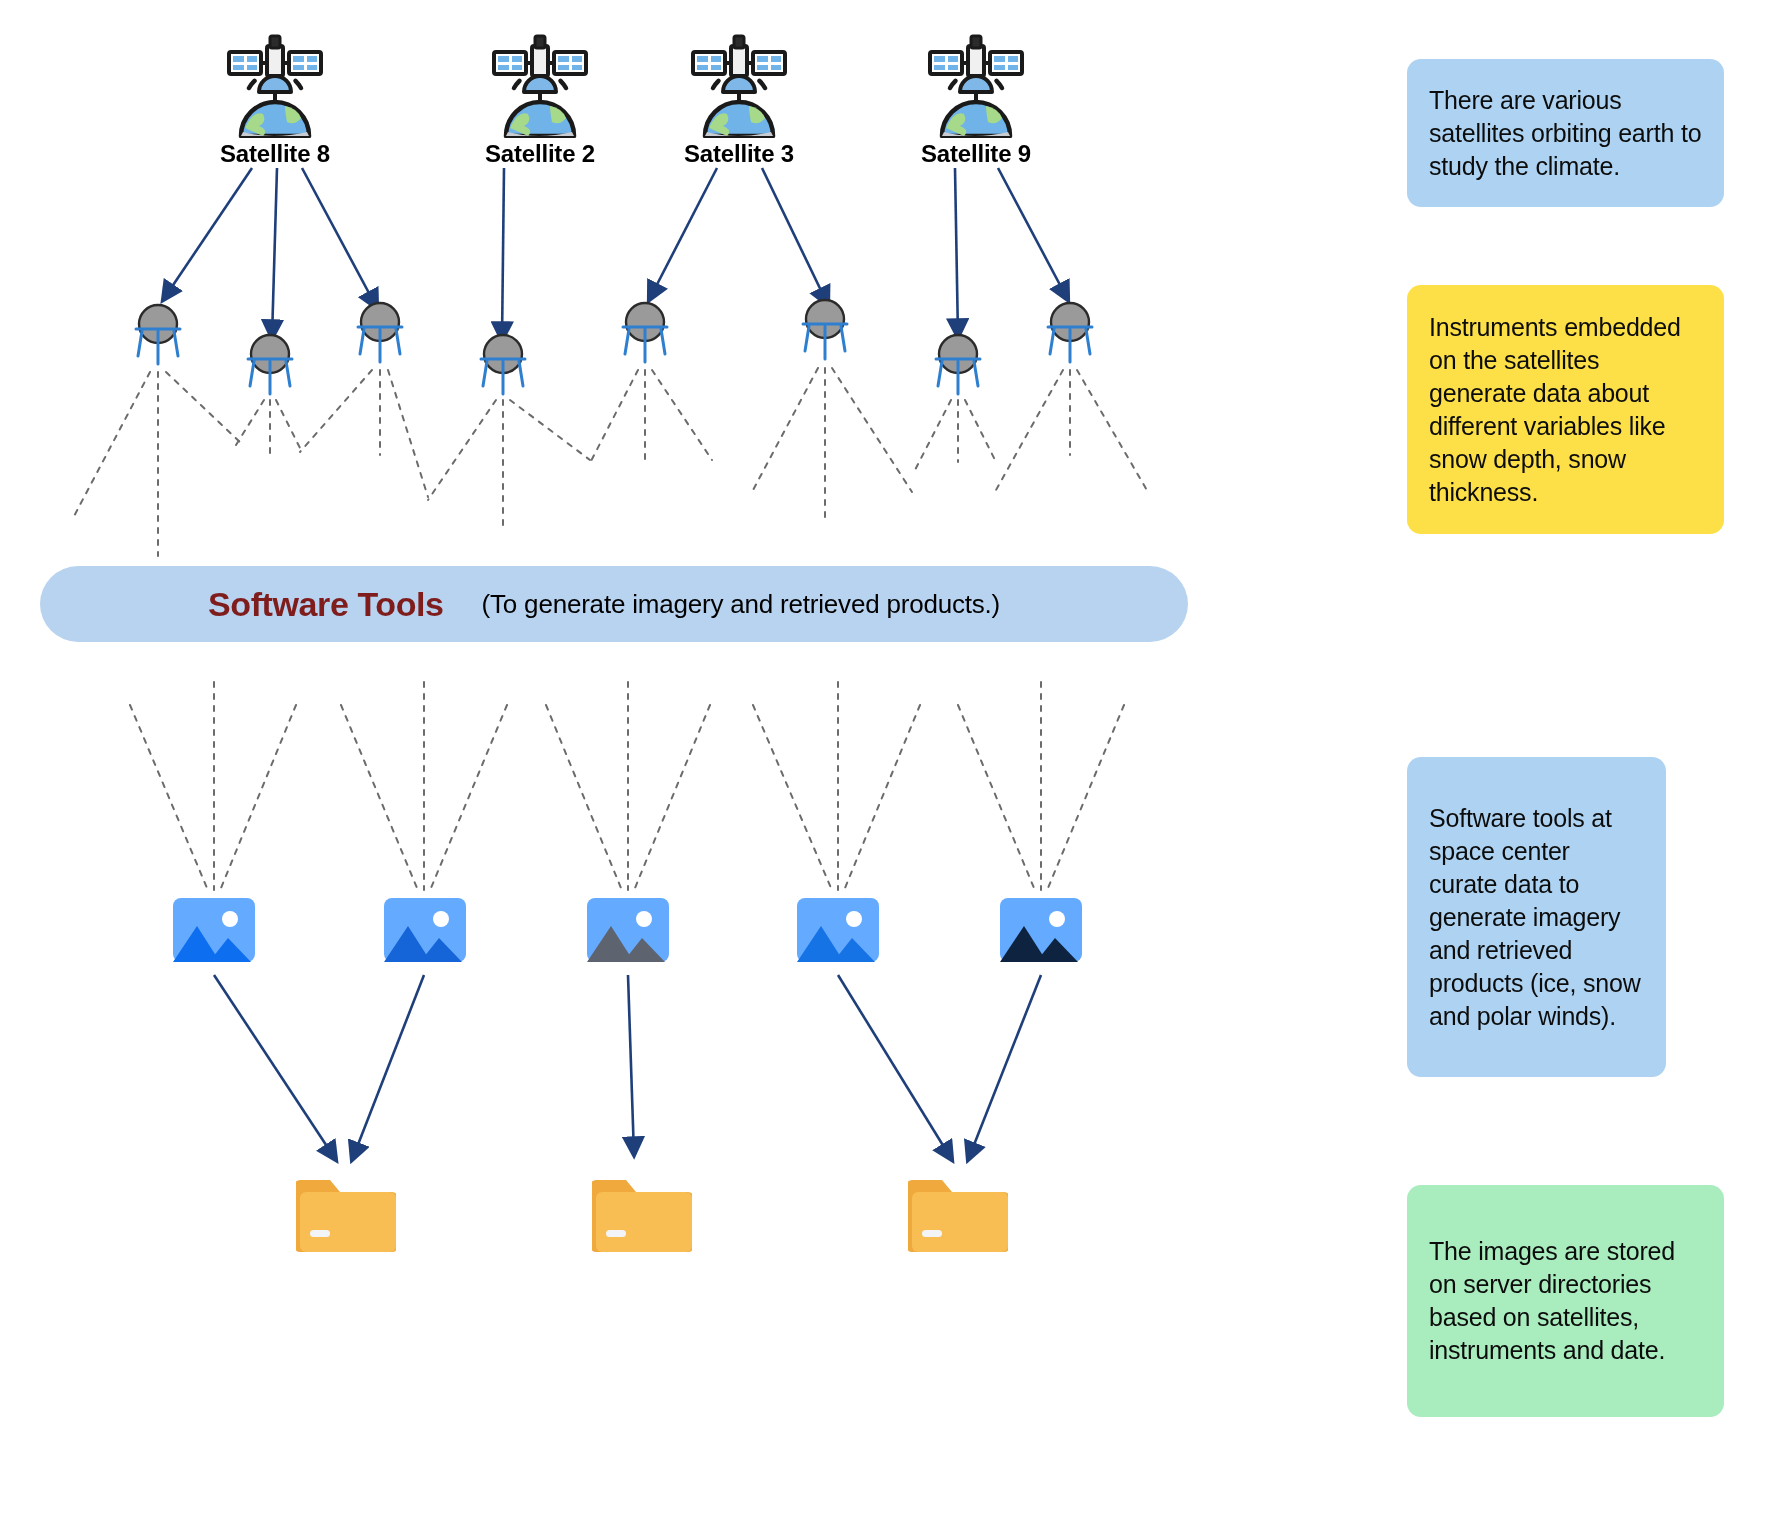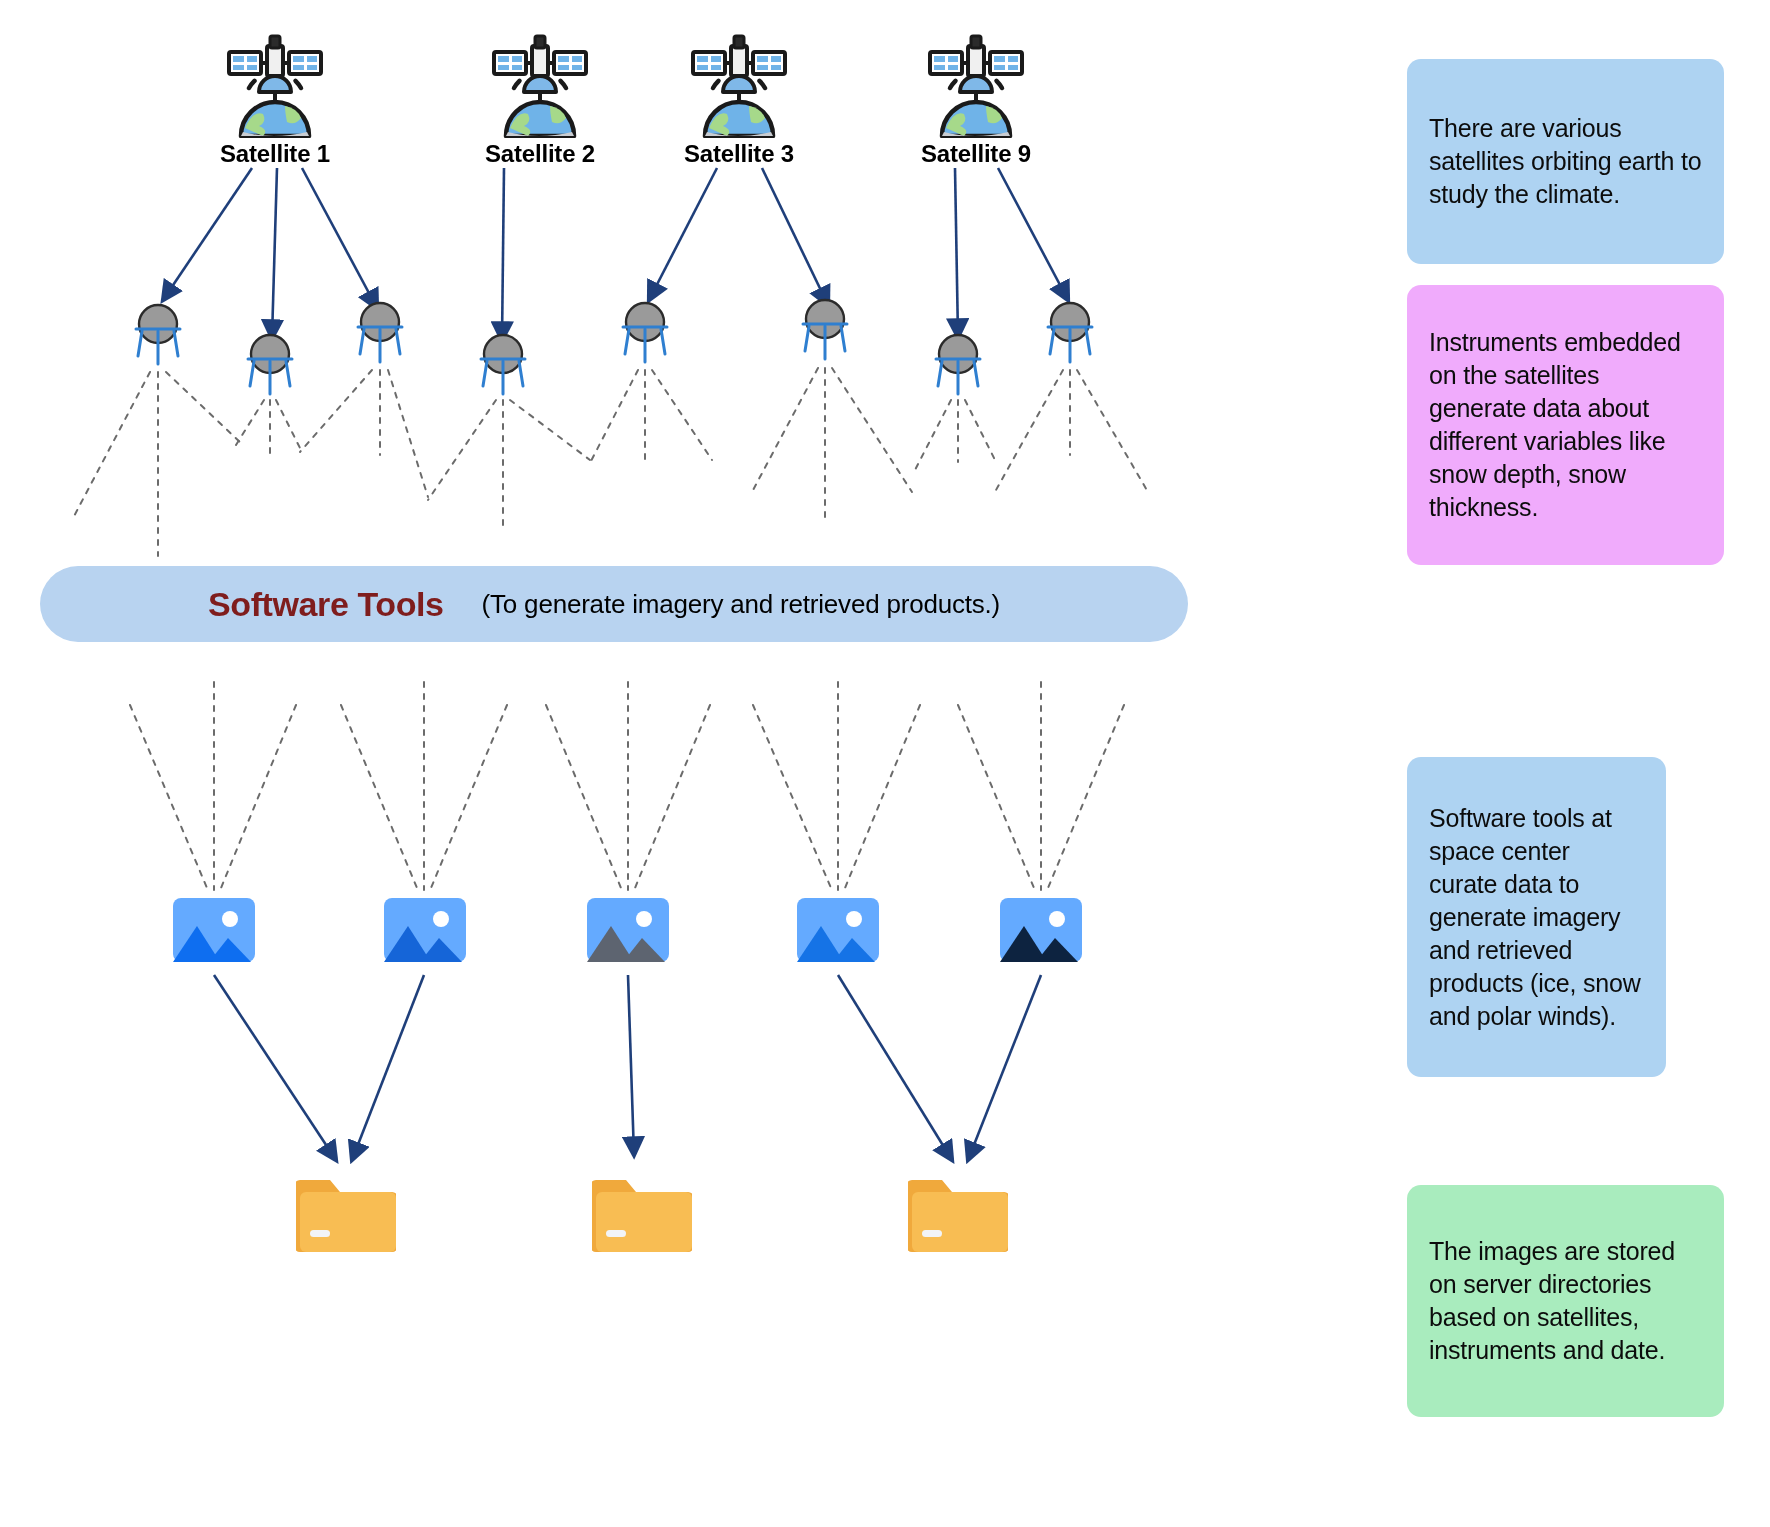--- a/index.html
+++ b/index.html
@@ -158,21 +158,21 @@
       <line x1="60" y1="64" x2="60" y2="72" stroke="#1a1a1a" stroke-width="4"></line>
 
       <path d="M34,60 A32,32 0 0 1 46,48" fill="none" stroke="#1a1a1a" stroke-width="4.5" stroke-linecap="round" stroke-dasharray="9 9"></path>
       <path d="M86,60 A32,32 0 0 0 74,48" fill="none" stroke="#1a1a1a" stroke-width="4.5" stroke-linecap="round" stroke-dasharray="9 9"></path>
 
       <path d="M26,108 A34,34 0 0 1 94,108 Z" fill="#6fb3e8" stroke="#1a1a1a" stroke-width="4.5" stroke-linejoin="round"></path>
       <path d="M30,100 q8,-18 18,-14 q4,8 -4,12 q10,4 4,10 z" fill="#a6d98a"></path>
       <path d="M70,78 q12,2 16,12 q-6,8 -14,4 q-2,-10 -2,-16 z" fill="#a6d98a"></path>
       <path d="M28,104 q30,8 64,0 l2,4 H26 z" fill="#c9cdd2"></path>
     </svg>
-    <div class="lbl">Satellite 1</div>
+    <div class="lbl">Satellite 8</div>
   </div>
 
   <div class="sat" style="left:444px;top:28px;margin-left:36px;">
     <svg class="glyph" viewBox="0 0 120 110">
       <g stroke="#1a1a1a" stroke-width="4" fill="#ffffff">
         <rect x="14" y="24" width="32" height="22" rx="2"></rect>
         <rect x="74" y="24" width="32" height="22" rx="2"></rect>
       </g>
       <g fill="#6fb3e8">
         <rect x="18" y="28" width="11" height="6"></rect>
@@ -414,25 +414,25 @@
     </svg>
   </div>
   <div class="folder" style="left:908px;top:1166px;">
     <svg viewBox="0 0 100 86">
       <path d="M4,14 h30 l10,12 h52 a6,6 0 0 1 6,6 v48 a6,6 0 0 1 -6,6 H4 a6,6 0 0 1 -6,-6 V20 a6,6 0 0 1 6,-6 z" fill="#f0a93c"></path>
       <path d="M10,26 h84 a6,6 0 0 1 6,6 v48 a6,6 0 0 1 -6,6 H10 a6,6 0 0 1 -6,-6 V32 a6,6 0 0 1 6,-6 z" fill="#f8bd53"></path>
       <rect x="14" y="64" width="20" height="7" rx="3.5" fill="#f2f4f7"></rect>
     </svg>
   </div>
 
-  <div class="note" style="left:1407px;top:59px;width:317px;height:205px;background:#aed3f2;">
+  <div class="note" style="left:1407px;top:59px;width:317px;height:148px;background:#aed3f2;">
     <div class="txt">There are various satellites orbiting earth to study the climate.</div>
   </div>
 
-  <div class="note" style="left:1407px;top:285px;width:317px;height:280px;background:#f0abfc;">
+  <div class="note" style="left:1407px;top:285px;width:317px;height:249px;background:#fde047;">
     <div class="txt">Instruments embedded on the satellites generate data about different variables like snow depth, snow thickness.</div>
   </div>
 
   <div class="note" style="left:1407px;top:757px;width:259px;height:320px;background:#aed3f2;">
     <div class="txt">Software tools at space center curate data to generate imagery and retrieved products (ice, snow and polar winds).</div>
   </div>
 
   <div class="note" style="left:1407px;top:1185px;width:317px;height:232px;background:#a9ecbe;">
     <div class="txt">The images are stored on server directories based on satellites, instruments and date.</div>
   </div>

